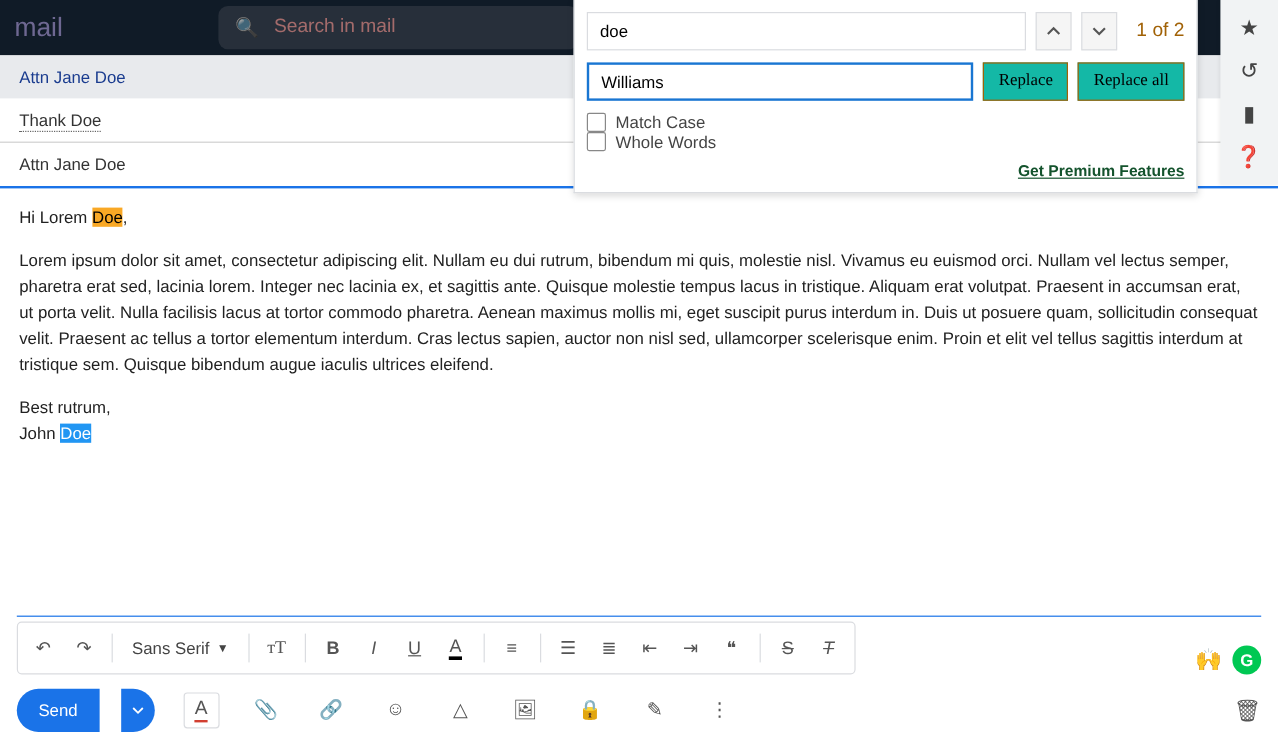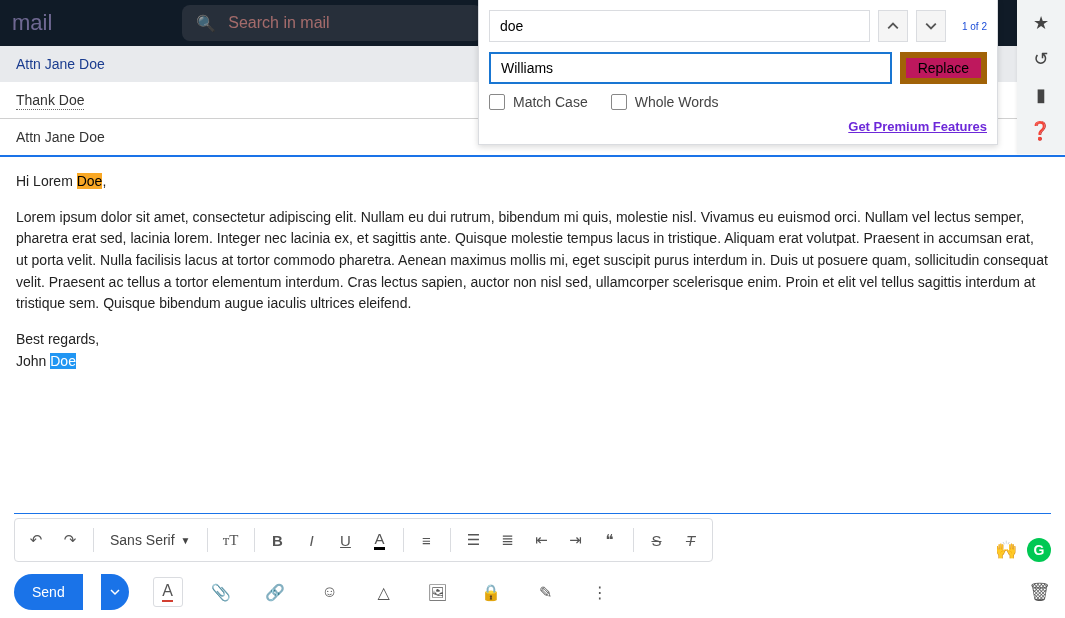--- a/index.html
+++ b/index.html
@@ -19,29 +19,29 @@
 .body-area { padding: 14px 16px; font-size: 14px; line-height: 1.55; color: #222; }
 .body-area p { margin-bottom: 14px; }
 .hl-orange { background: #f9a825; color: #000; }
 .hl-blue { background: #2196f3; color: #fff; }
 
 .find-panel { position: absolute; top: 0; left: 478px; width: 520px; background: #fff; border: 1px solid #dadce0; border-top: none; box-shadow: 0 2px 6px rgba(0,0,0,0.15); z-index: 20; padding: 10px; }
 .find-row { display: flex; align-items: center; gap: 8px; margin-bottom: 10px; }
 .find-panel input[type="text"] { flex: 1; height: 32px; padding: 0 10px; border: 1px solid #dadce0; font-size: 14px; }
 .find-panel input.replace-inp { border: 2px solid #1976d2; }
 .arrow-btn { width: 30px; height: 32px; border: 1px solid #dadce0; background: #f5f5f5; display: flex; align-items: center; justify-content: center; cursor: pointer; }
-.count { font-size: 10px; color: #1d4ed8; padding-left: 8px; white-space: nowrap; }
-.flat-btn { height: 32px; padding: 0 12px; border: 6px solid #a16207; background: #be185d; font-size: 14px; cursor: pointer; white-space: nowrap; }
+.count { font-size: 16px; color: #a16207; padding-left: 8px; white-space: nowrap; }
+.flat-btn { height: 32px; padding: 0 12px; border: 1px solid #a16207; background: #14b8a6; font-size: 14px; cursor: pointer; white-space: nowrap; font-family: Liberation Serif, serif; }
 .opts-row { display: flex; gap: 60px; font-size: 14px; color: #444; }
-.opts-col { display: flex; flex-direction: row; gap: 23px; }
+.opts-col { display: flex; flex-direction: column; gap: 0; }
 .opt-item { display: flex; align-items: center; gap: 8px; }
 .opt-cbox { width: 16px; height: 16px; border: 1.5px solid #888; border-radius: 2px; display: inline-block; }
 .star-out { color: #aaa; font-size: 16px; }
 .premium-link { text-align: right; margin-top: 8px; }
-.premium-link a { color: #6d28d9; font-weight: bold; text-decoration: underline; font-size: 13px; margin-left: 12px; }
+.premium-link a { color: #14532d; font-weight: bold; text-decoration: underline; font-size: 13px; margin-left: 12px; }
 
 .side-toolbar { position: absolute; top: 0; right: 0; width: 48px; background: #f1f3f4; display: flex; flex-direction: column; align-items: center; gap: 14px; padding: 12px 0; z-index: 25; box-shadow: -1px 0 3px rgba(0,0,0,0.06); }
 .side-toolbar .sbtn { font-size: 18px; color: #444; cursor: pointer; }
 
 .fmt-toolbar { position: absolute; bottom: 56px; left: 14px; border: 1px solid #dadce0; border-radius: 4px; background: #fff; height: 44px; display: flex; align-items: center; padding: 0 6px; gap: 4px; }
 .fmt-blue-line { position: absolute; bottom: 104px; left: 14px; right: 14px; height: 1px; background: #1a73e8; }
 .fbtn { width: 30px; height: 30px; display: flex; align-items: center; justify-content: center; cursor: pointer; color: #555; font-size: 15px; border-radius: 3px; }
 .fsep { width: 1px; height: 24px; background: #dadce0; margin: 0 4px; }
 .font-sel { display: flex; align-items: center; gap: 6px; padding: 0 8px; cursor: pointer; color: #444; }
 .font-sel .caret { font-size: 10px; }
@@ -71,41 +71,42 @@
 </div>
 <div class="dim-overlay"></div>
 
 <div class="compose-header">Attn Jane Doe</div>
 <div class="recipient-row"><span>Thank Doe</span></div>
 <div class="subject-row">Attn Jane Doe</div>
 
 <div class="body-area">
   <p><span>Hi Lorem </span><span class="hl-orange">Doe</span><span>,</span></p>
   <p>Lorem ipsum dolor sit amet, consectetur adipiscing elit. Nullam eu dui rutrum, bibendum mi quis, molestie nisl. Vivamus eu euismod orci. Nullam vel lectus semper, pharetra erat sed, lacinia lorem. Integer nec lacinia ex, et sagittis ante. Quisque molestie tempus lacus in tristique. Aliquam erat volutpat. Praesent in accumsan erat, ut porta velit. Nulla facilisis lacus at tortor commodo pharetra. Aenean maximus mollis mi, eget suscipit purus interdum in. Duis ut posuere quam, sollicitudin consequat velit. Praesent ac tellus a tortor elementum interdum. Cras lectus sapien, auctor non nisl sed, ullamcorper scelerisque enim. Proin et elit vel tellus sagittis interdum at tristique sem. Quisque bibendum augue iaculis ultrices eleifend.</p>
-  <p style="margin-bottom:0"><span>Best regards,</span><br><span>John </span><span class="hl-blue">Doe</span></p>
+  <p style="margin-bottom:0"><span>Best rutrum,</span><br><span>John </span><span class="hl-blue">Doe</span></p>
 </div>
 
 <div class="find-panel">
   <div class="find-row">
     <input type="text" value="doe" style="">
     <div class="arrow-btn">
         <svg width="12" height="12" viewBox="0 0 10 10">
           <path d="M1 7 L5 3 L9 7" stroke="#555" stroke-width="1.5" fill="none"></path>
         </svg>
       </div>
     <div class="arrow-btn">
         <svg width="12" height="12" viewBox="0 0 10 10">
           <path d="M1 3 L5 7 L9 3" stroke="#555" stroke-width="1.5" fill="none"></path>
         </svg>
       </div>
     <span class="count">1 of 2</span>
   </div>
   <div class="find-row">
     <input type="text" class="replace-inp" value="Williams" style="">
     <button class="flat-btn">Replace</button>
+    <button class="flat-btn">Replace all</button>
   </div>
   <div class="opts-row">
     <div class="opts-col">
       <div class="opt-item">
           <span class="opt-cbox"></span>
           <span>Match Case</span>
         </div>
       <div class="opt-item">
           <span class="opt-cbox"></span>
           <span>Whole Words</span>

